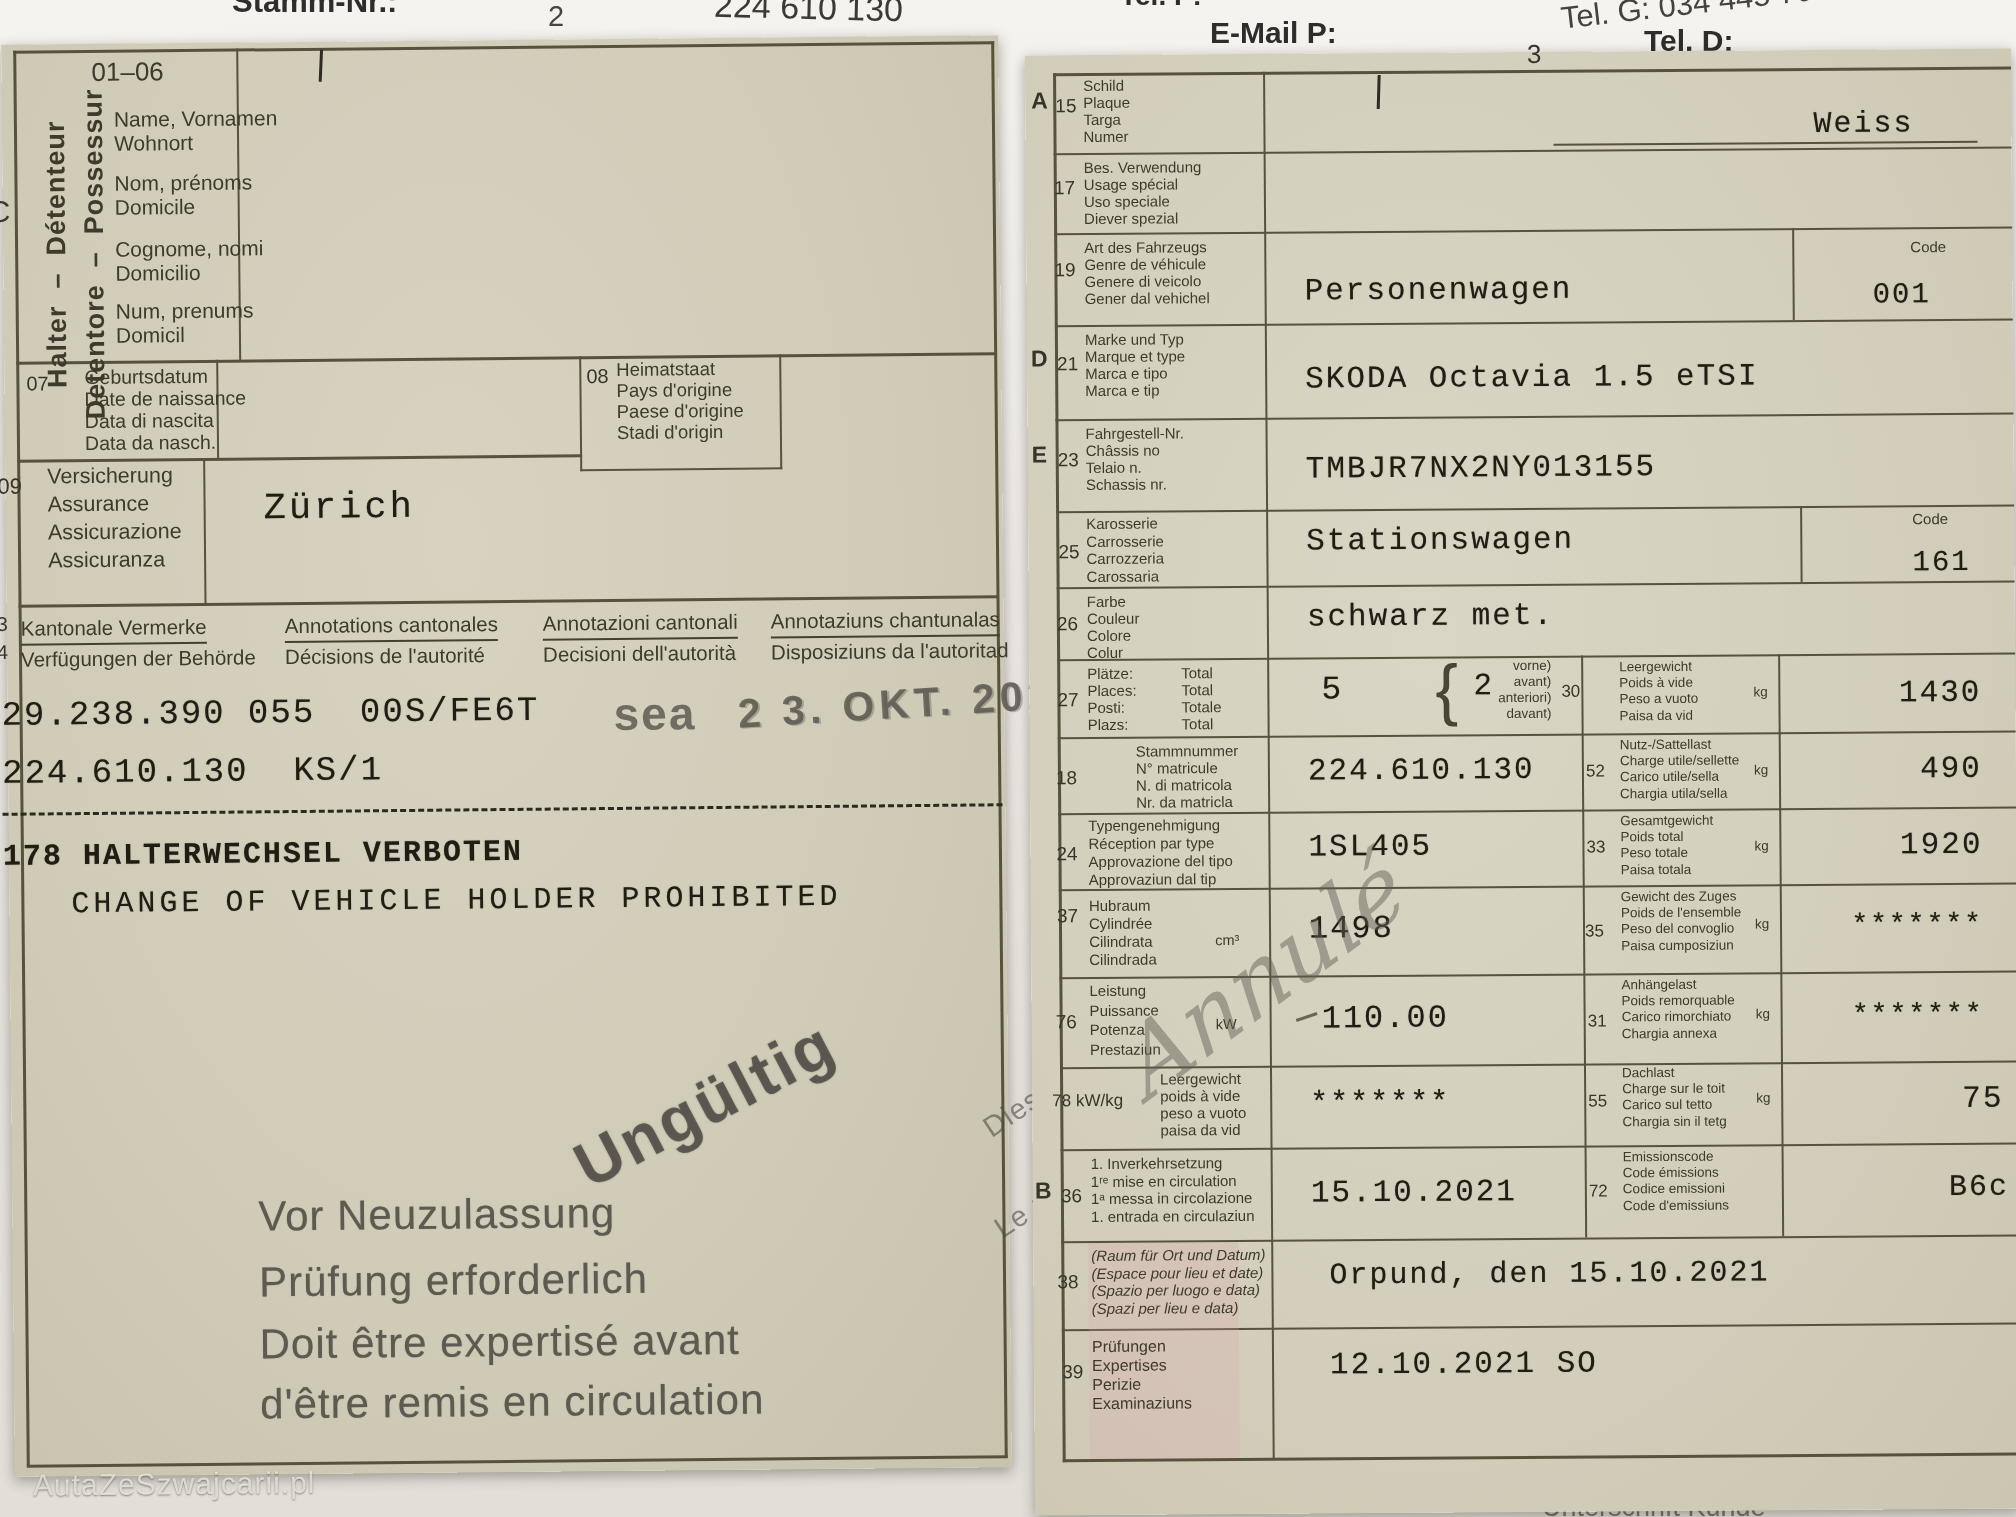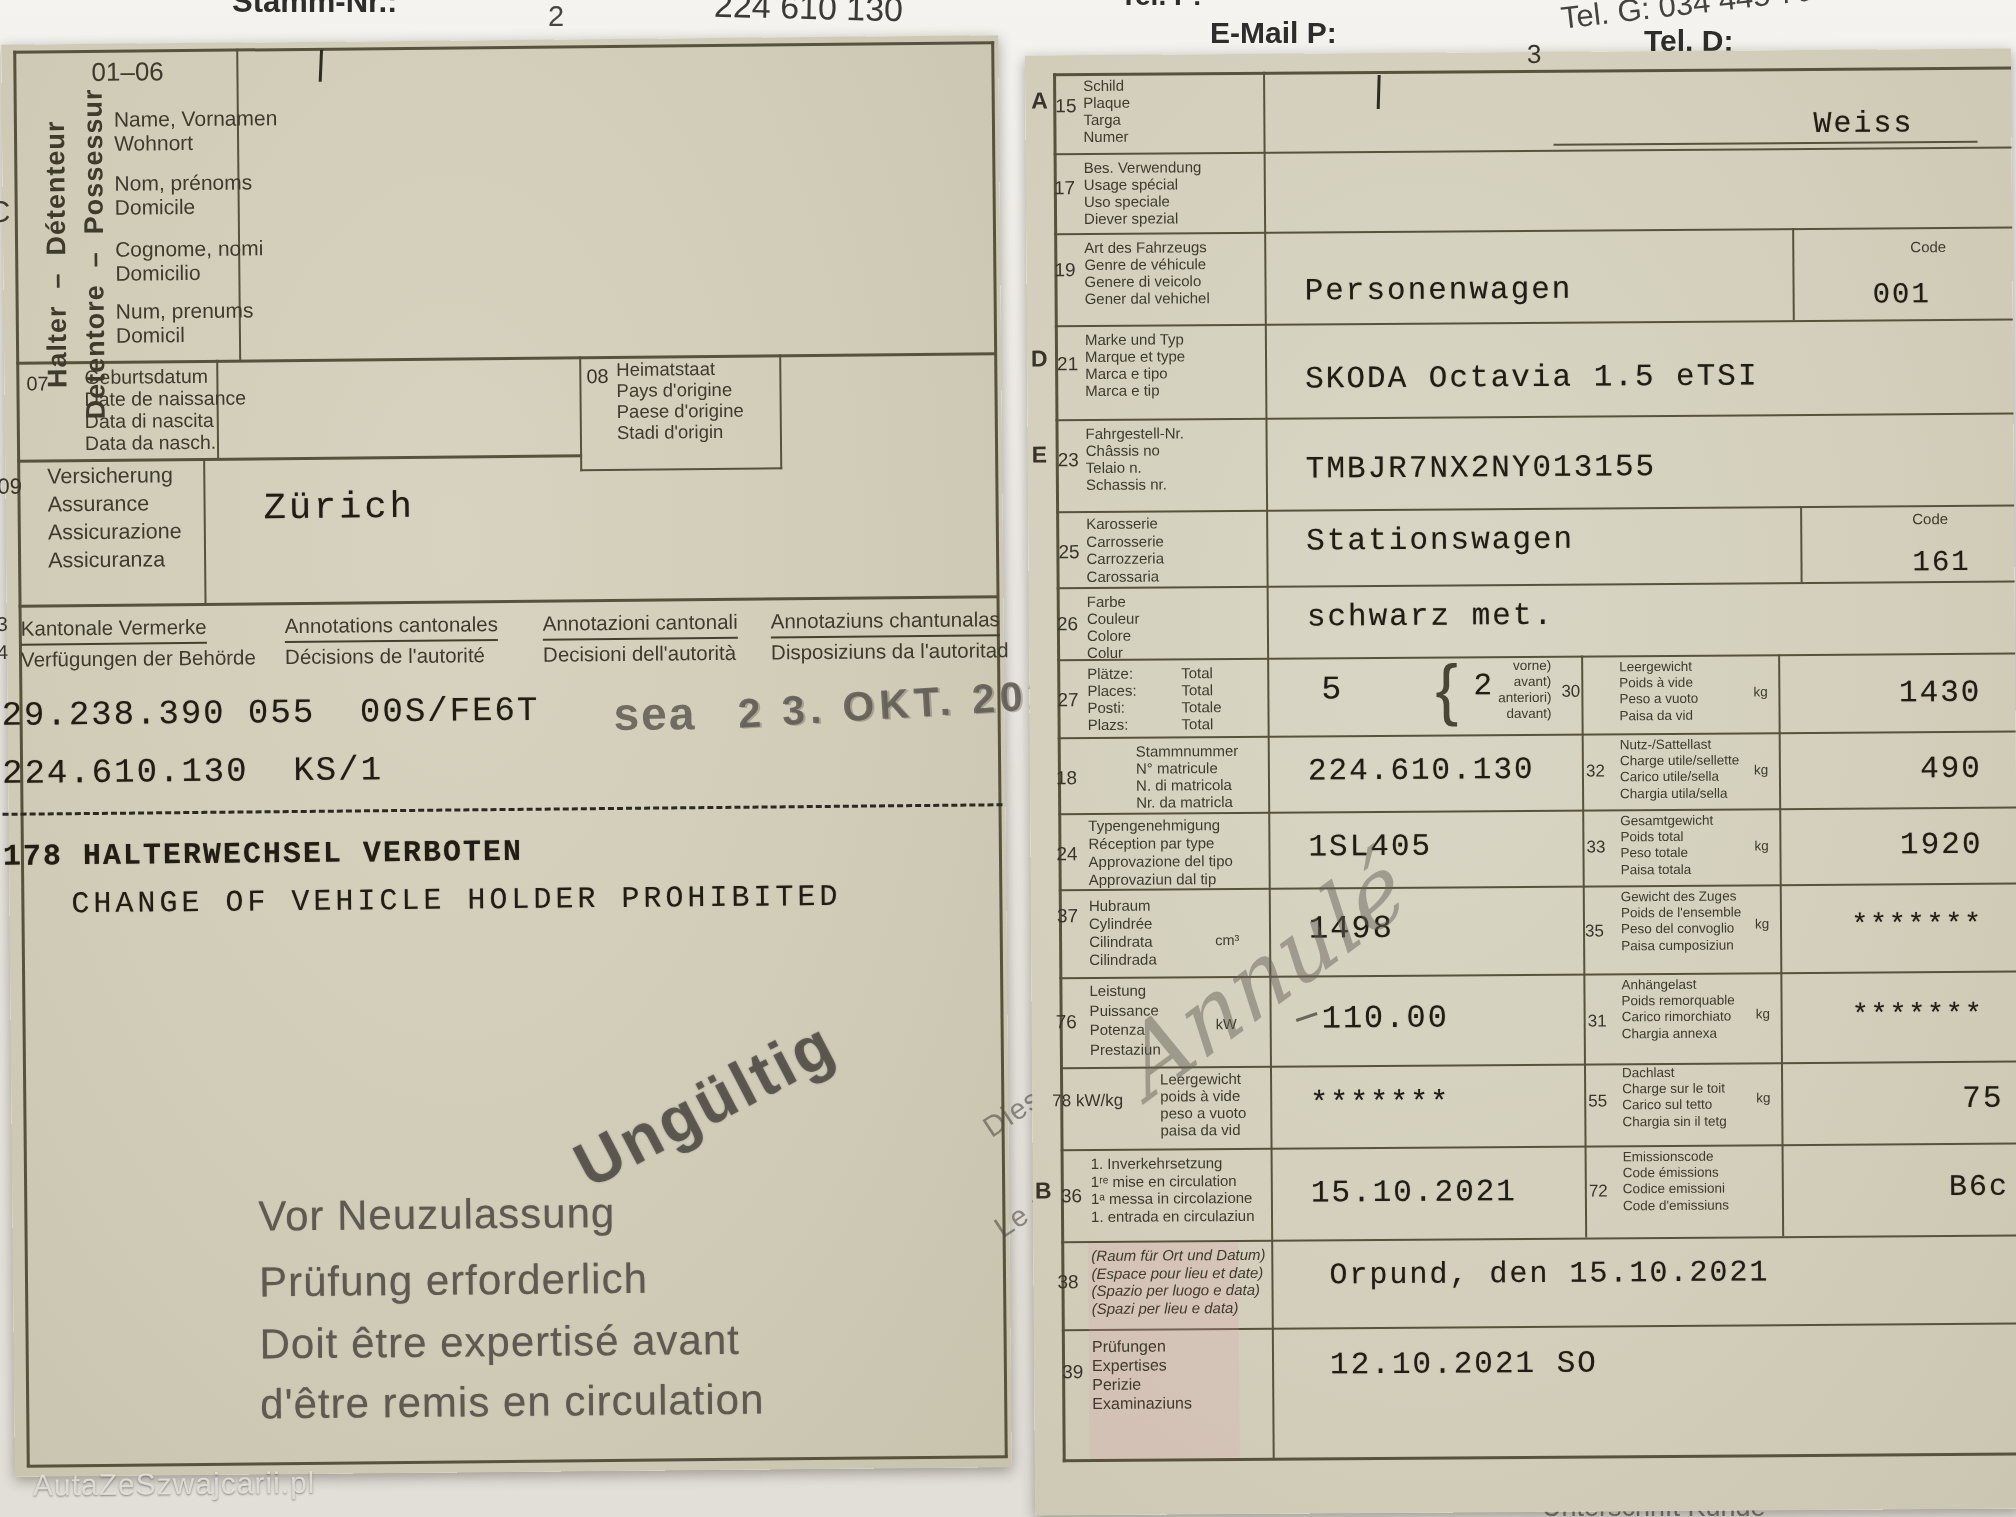--- a/index.html
+++ b/index.html
@@ -192,21 +192,21 @@
 Peso a vuoto
 Paisa da vid</div>
       <div class="t lbl" style="left: 724px; top: 634px; font-size: 13.5px;">kg</div>
       <div class="t mono" style="left: 750px; top: 626px; font-size: 31px; width: 202px; text-align: right; letter-spacing: 2px;">1430</div>
       <div class="t num" style="left: 26px; top: 712px; font-size: 19px;">18</div>
       <div class="t lbl" style="left: 58px; top: 688px; font-size: 15px; line-height: 17px; margin-left: 48px;">Stammnummer
 N° matricule
 N. di matricola
 Nr. da matricla</div>
       <div class="t mono" style="left: 278px; top: 700px; font-size: 31px; letter-spacing: 2px;">224.610.130</div>
-      <div class="t num" style="left: 556px; top: 710px; font-size: 17px;">32</div>
+      <div class="t num" style="left: 556px; top: 710px; font-size: 17px;">52</div>
       <div class="t lbl" style="left: 590px; top: 686px; font-size: 13.5px; line-height: 16.2px; width: 158px;">Nutz-/Sattellast
 Charge utile/sellette
 Carico utile/sella
 Chargia utila/sella</div>
       <div class="t lbl" style="left: 724px; top: 712px; font-size: 13.5px;">kg</div>
       <div class="t mono" style="left: 750px; top: 702px; font-size: 31px; width: 202px; text-align: right; letter-spacing: 2px;">490</div>
       <div class="t num" style="left: 26px; top: 788px; font-size: 19px;">24</div>
       <div class="t lbl" style="left: 58px; top: 762px; font-size: 15px; line-height: 18px;">Typengenehmigung
 Réception par type
 Approvazione del tipo

